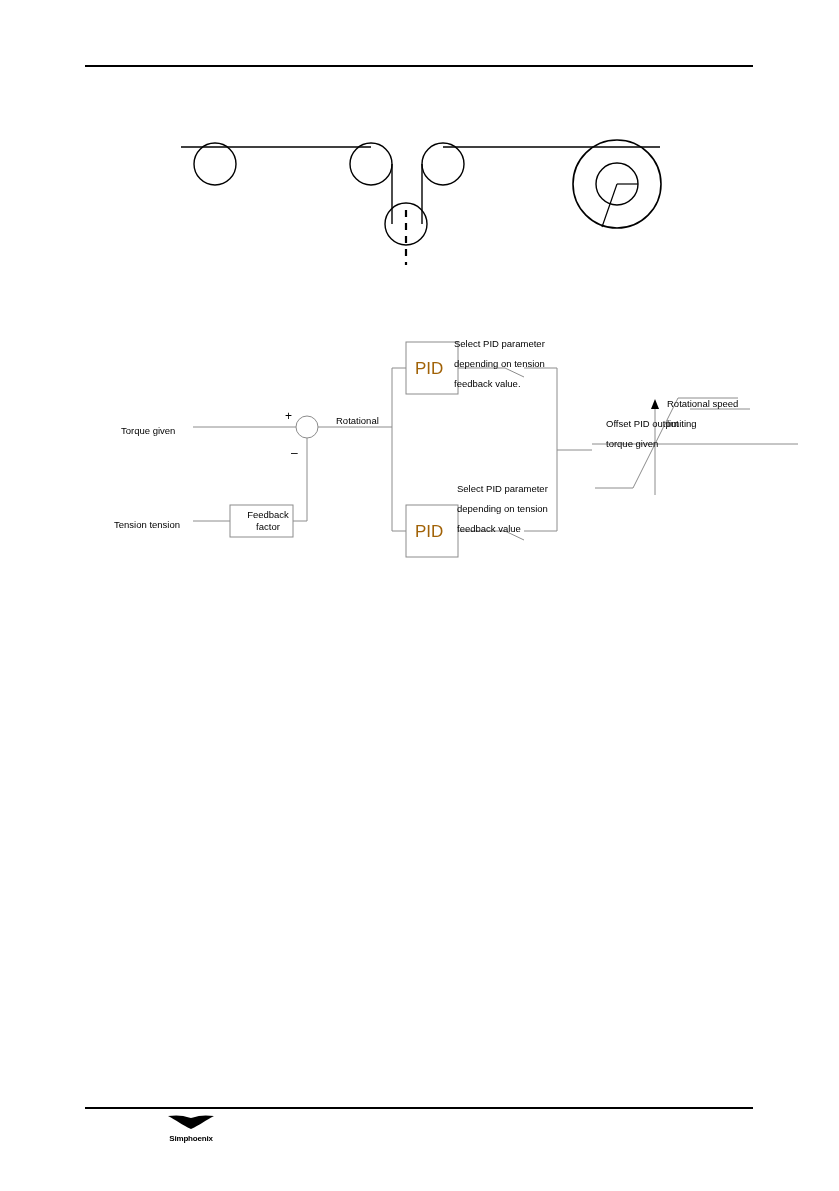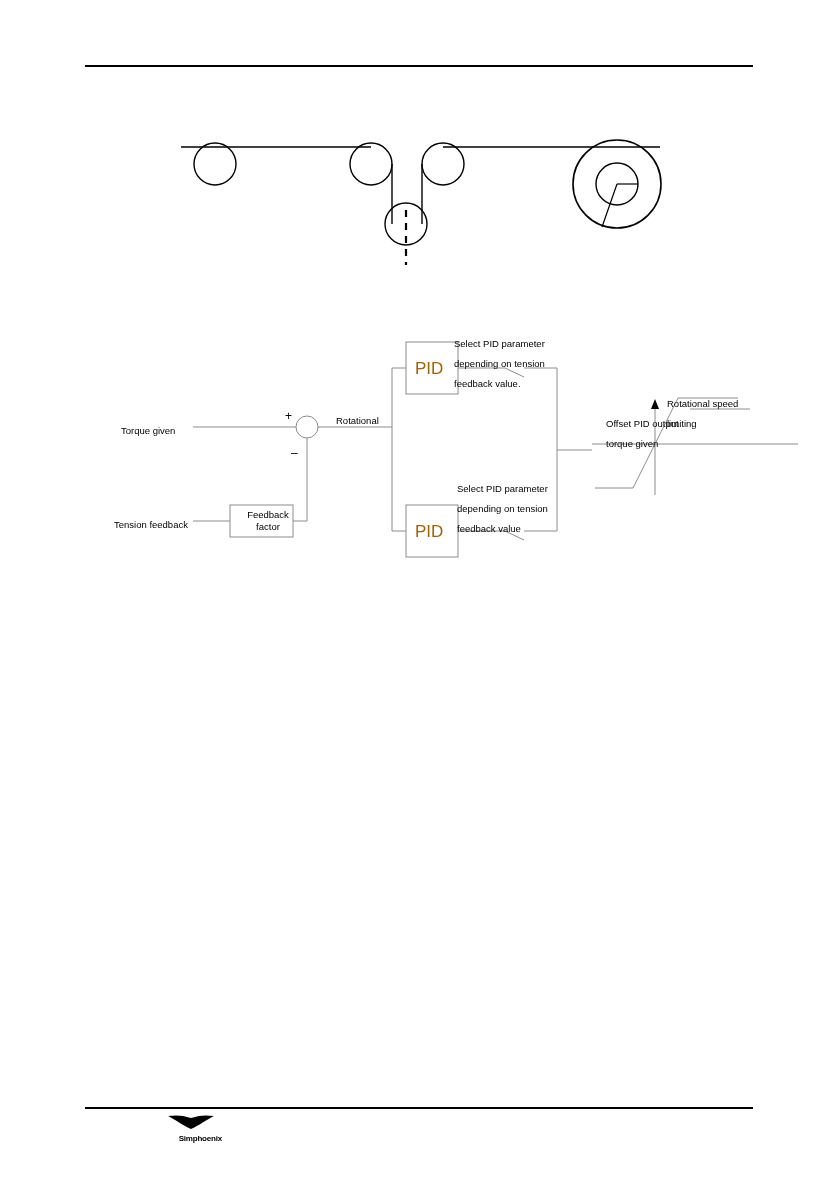--- a/index.html
+++ b/index.html
@@ -77,21 +77,21 @@
     left: 160px;
     top: 1112px;
     width: 62px;
     height: 36px;
   }
   #logo-text {
     position: absolute;
     left: 0px;
     top: 22px;
     width: 62px;
-    text-align: right;
+    text-align: center;
     font-family: "Liberation Sans", sans-serif;
     font-weight: bold;
     font-size: 8px;
     letter-spacing: -0.2px;
     color: #000000;
   }
 </style>
 </head>
 <body>
 
@@ -167,21 +167,21 @@
   </svg>
 
   <div class="lbl" style="left:121px; top:421px;">Torque given</div>
 
   <div class="sign" style="left:285px; top:409px;">+</div>
 
   <div class="sign" style="left:291px; top:446px;">–</div>
 
   <div class="lbl" style="left:336px; top:411px;">Rotational</div>
 
-  <div class="lbl" style="left:114px; top:515px;">Tension feedback</div>
+  <div class="lbl" style="left:114px; top:515px;">Tension tension</div>
 
   <div class="box-text" style="left:230px; top:509px; width:76px;">Feedback
 factor</div>
 
   <div class="pid-text" style="left:415px; top:359px;">PID</div>
 
   <div class="pid-text" style="left:415px; top:522px;">PID</div>
 
   <div class="lbl multi" style="left:454px; top:334px;">Select PID parameter
 depending on tension

